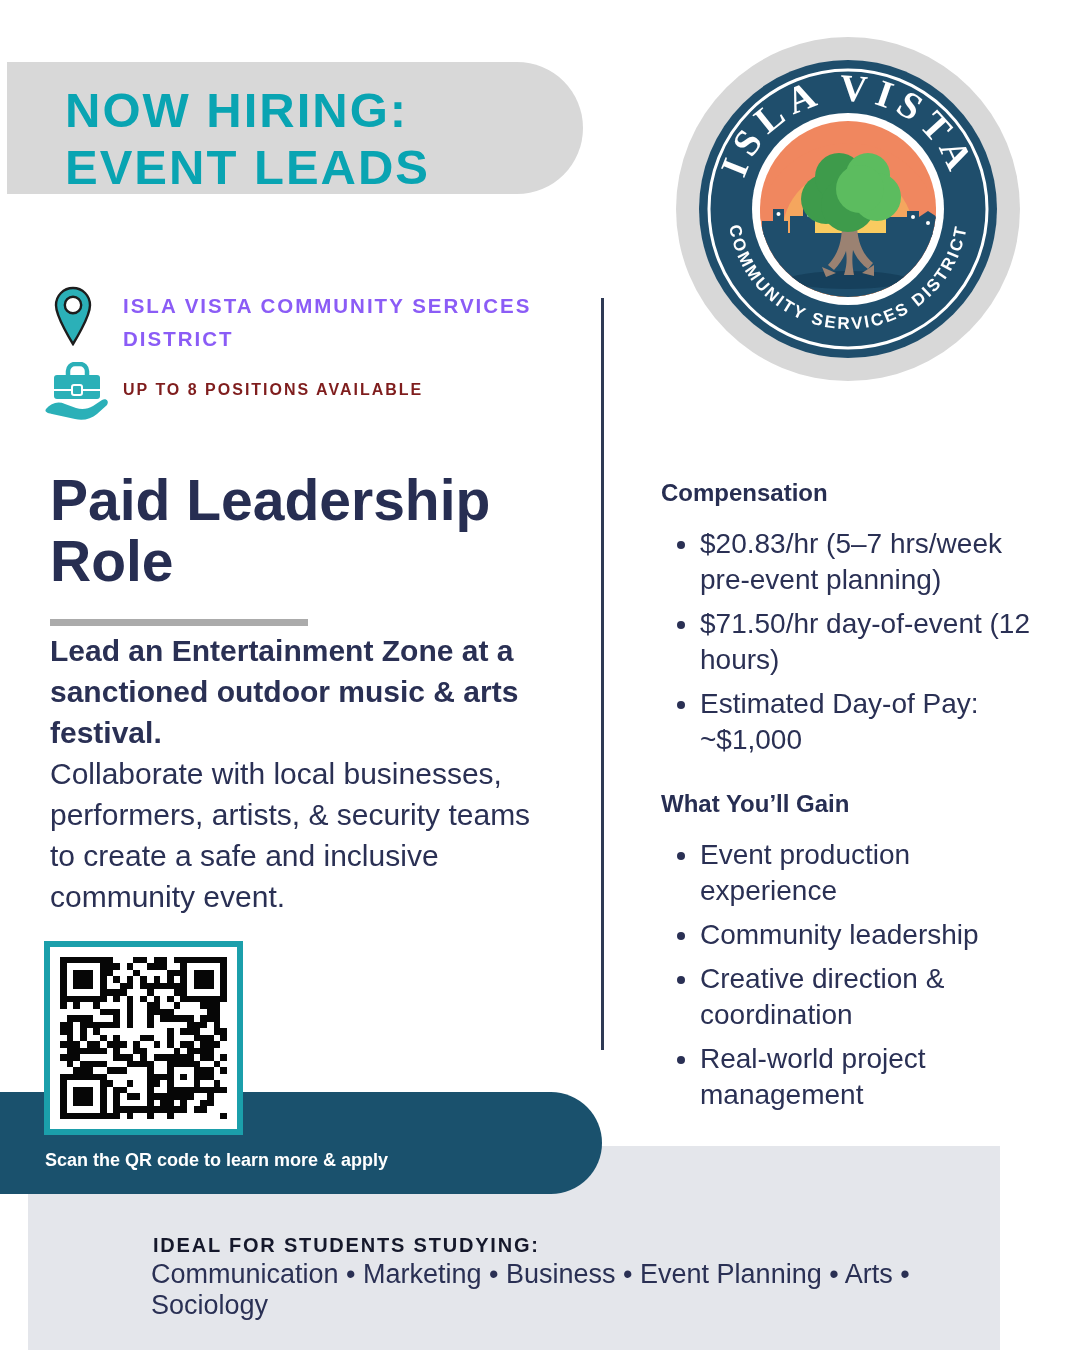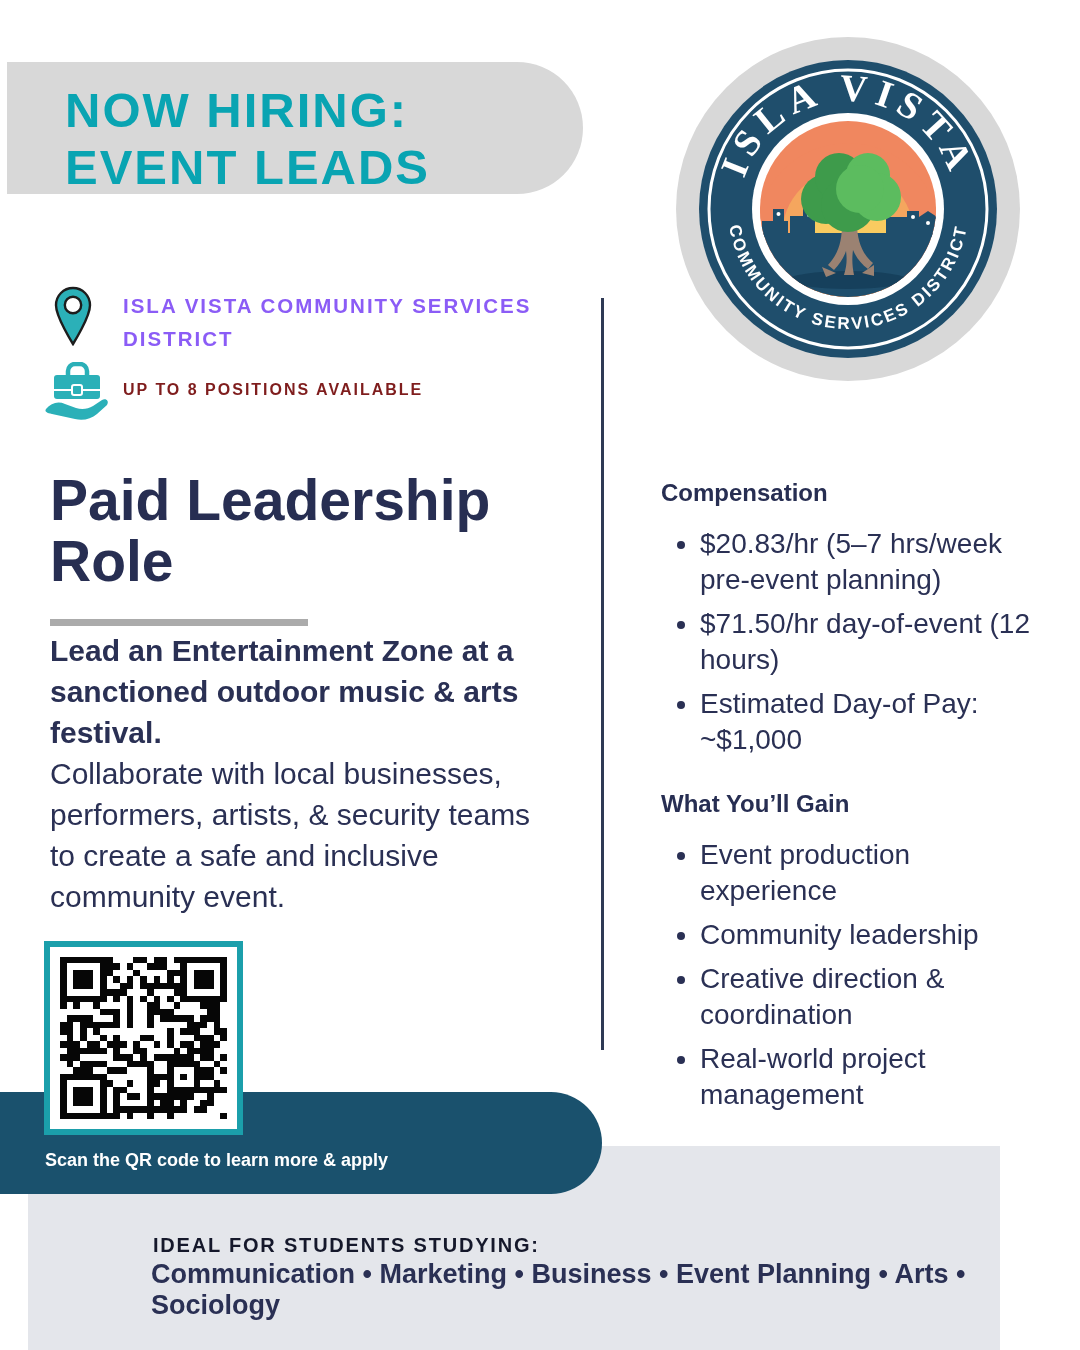--- a/index.html
+++ b/index.html
@@ -72,21 +72,21 @@
     font-size:18px;font-weight:bold;color:#ffffff;line-height:32px;white-space:nowrap;
   }
   
   .footer-band{position:absolute;left:0;top:1146px;width:972px;height:204px;background:#E4E6EB;z-index:1;margin-left:28px;}
   .footer-line1{
     position:absolute;left:125px;top:88px;
     font-size:20px;font-weight:bold;letter-spacing:1.8px;color:#15182B;
   }
   .footer-line2{
     position:absolute;left:123px;top:113px;
-    font-size:27px;font-weight:bold;color:#2A3054;
+    font-size:27px;font-weight:normal;color:#2A3054;
   }
   .arc-top-text{font-family:"Liberation Serif", serif;font-weight:bold;font-size:38px;
     letter-spacing:7px;fill:#ffffff;}
   .arc-bottom-text{font-family:"Liberation Sans", sans-serif;font-weight:bold;font-size:17px;
     letter-spacing:2.4px;fill:#ffffff;}
 </style>
 </head>
 <body>
 
 <div class="canvas">

